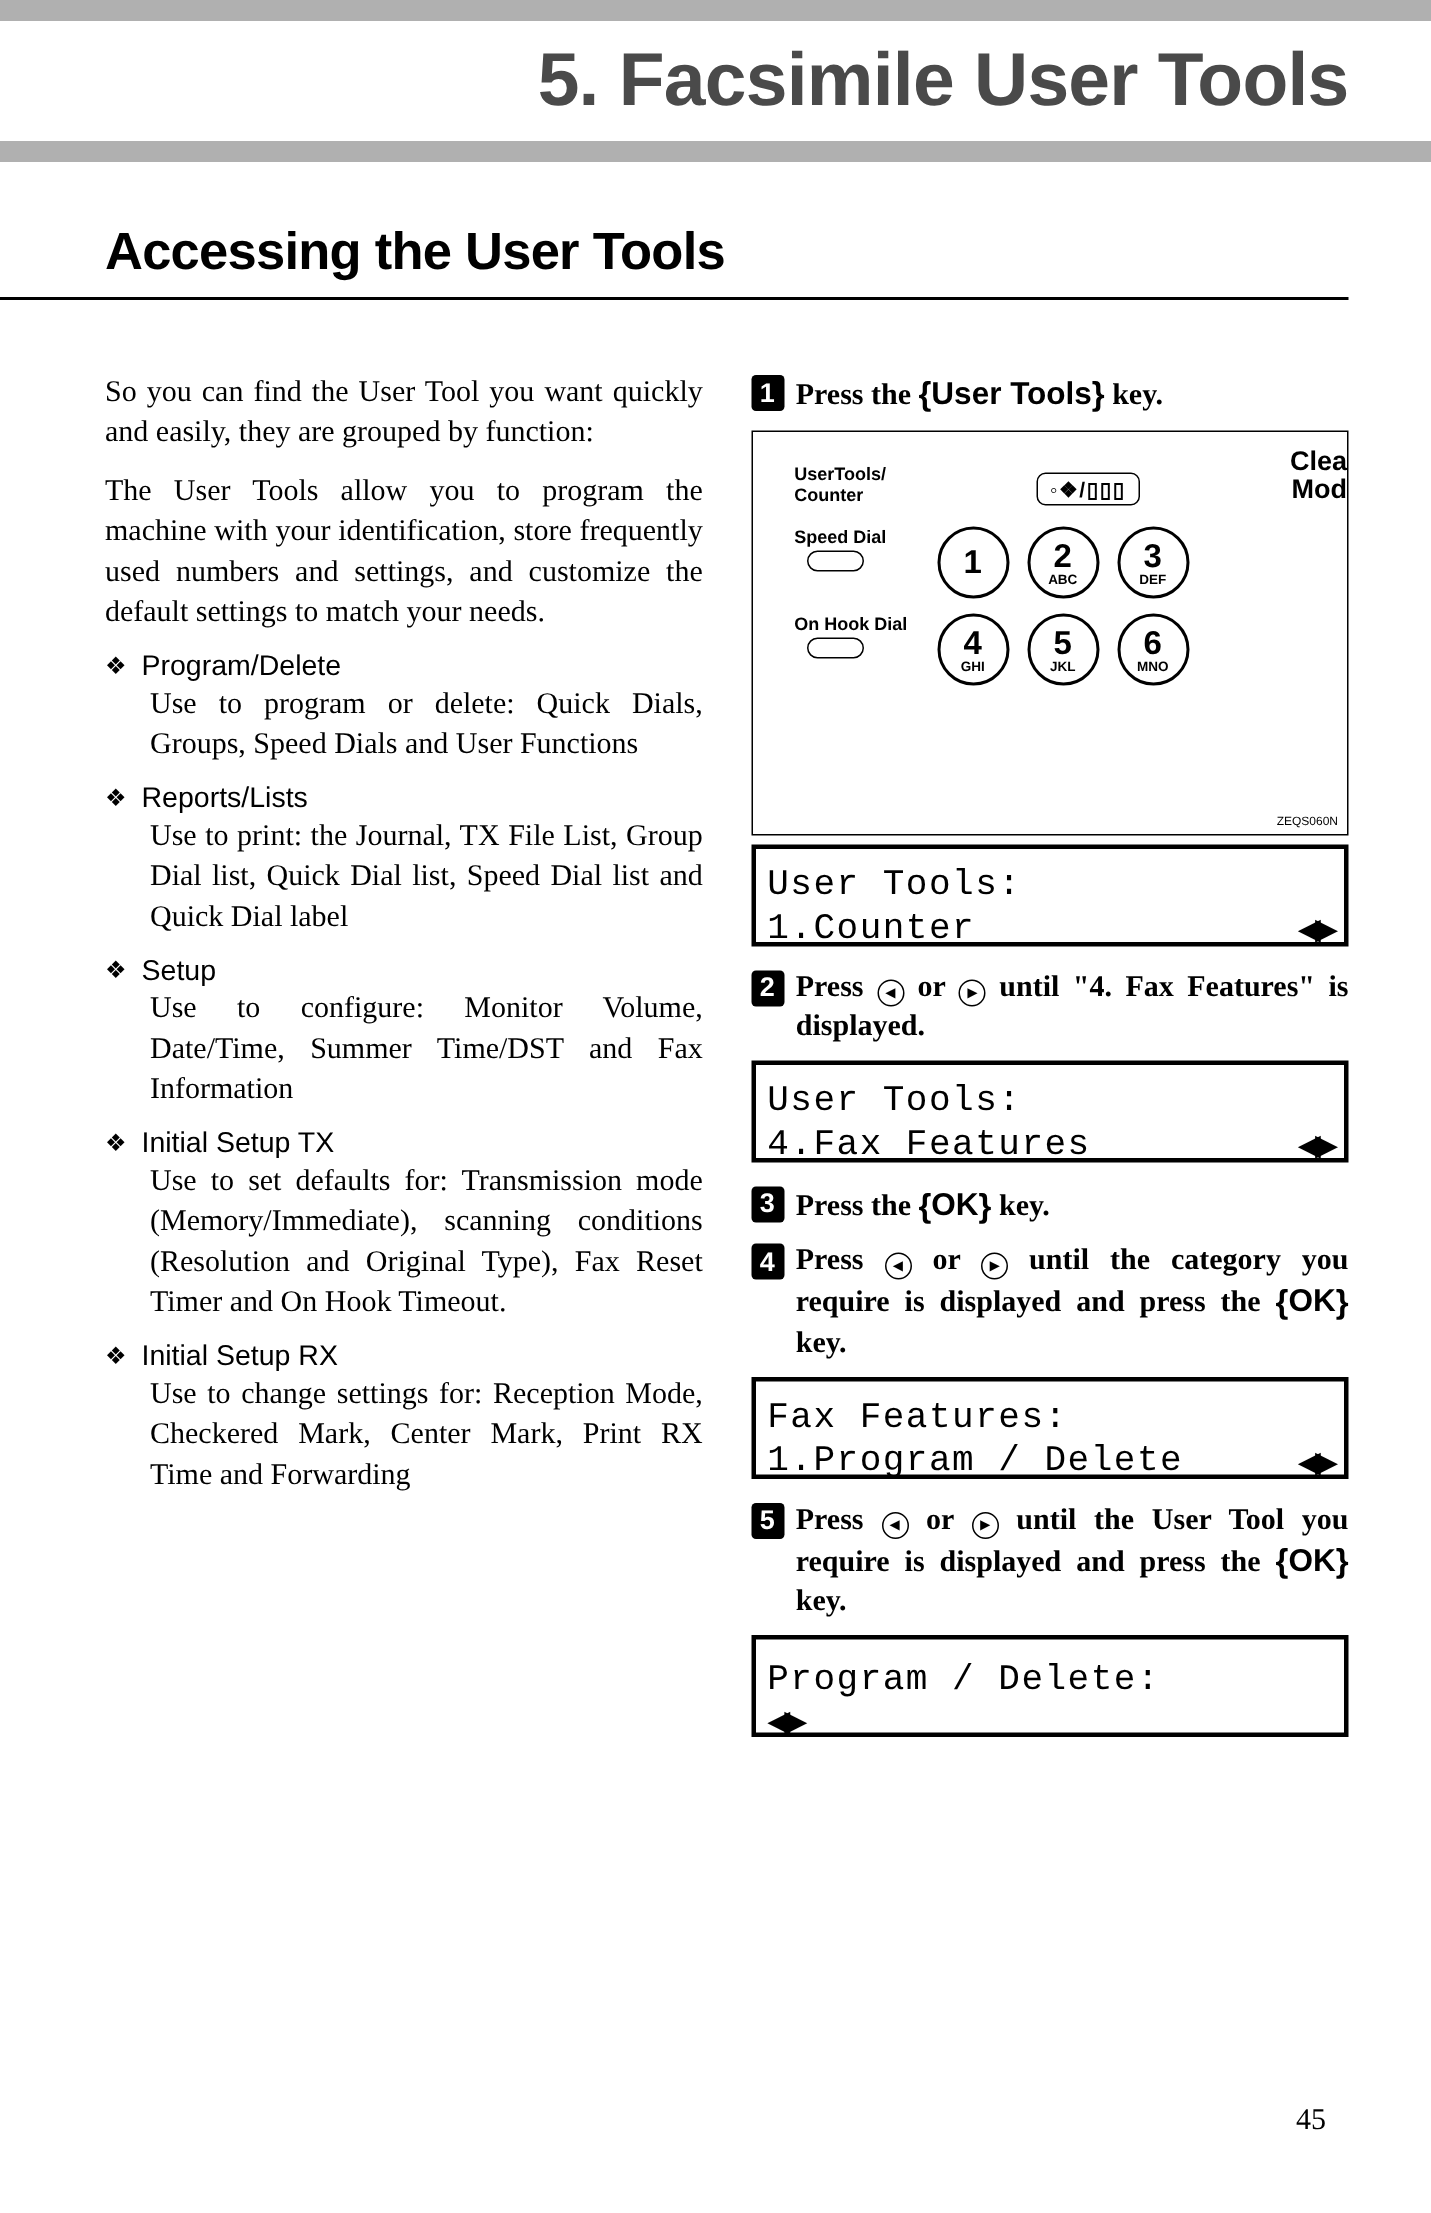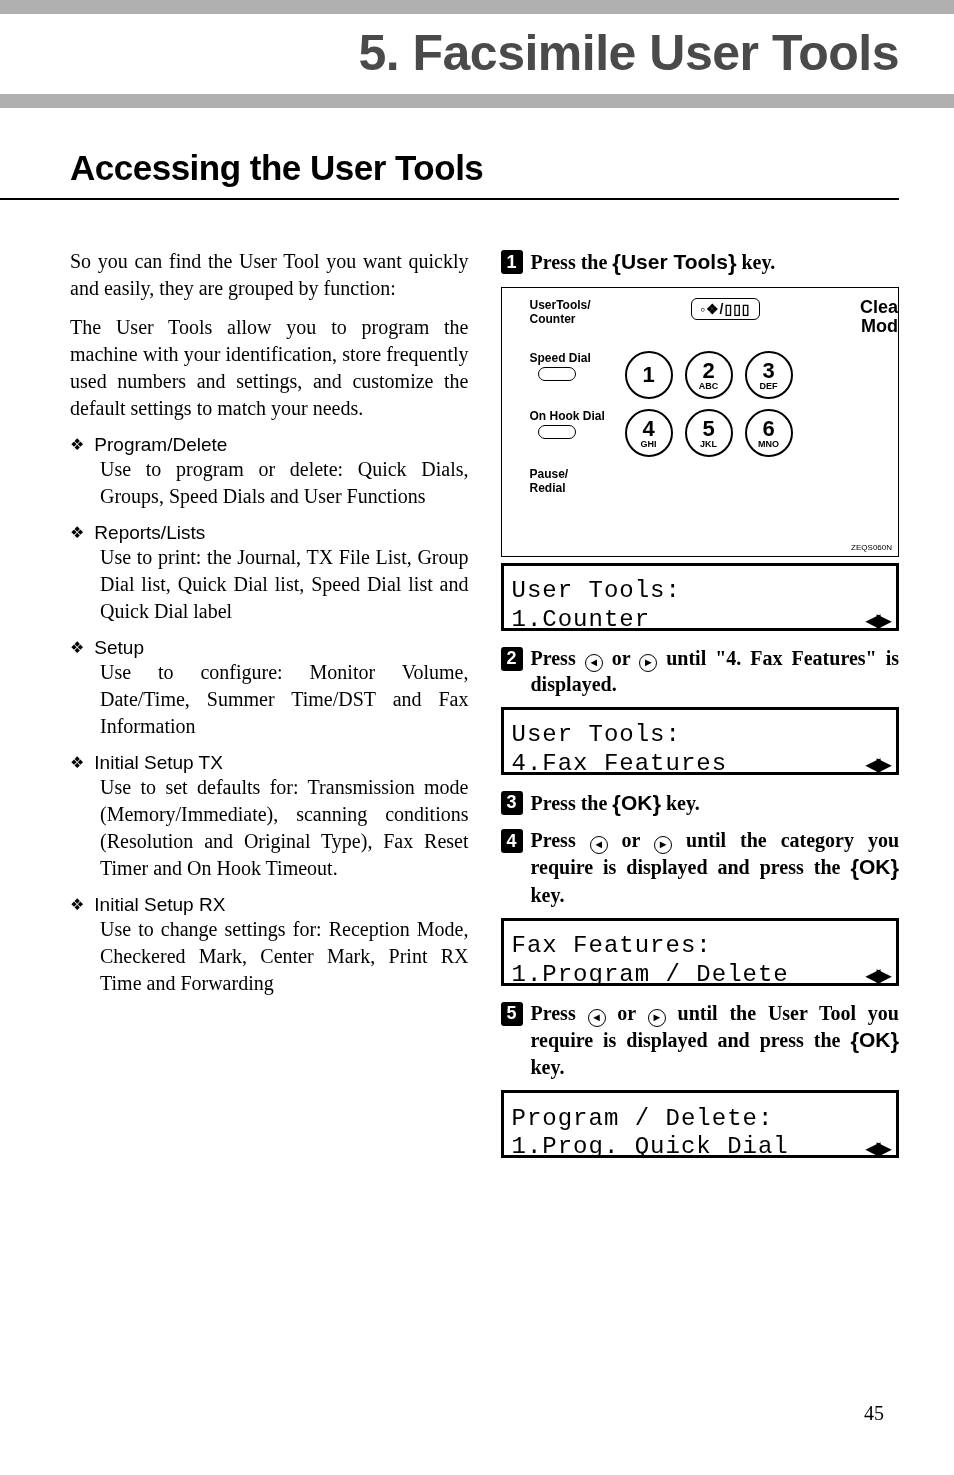--- a/index.html
+++ b/index.html
@@ -137,21 +137,21 @@
     overflow: hidden;
     height: 270px;
   }
   .panel-illust .panel-header {
     display: flex;
     justify-content: space-between;
     padding: 0 0 0 28px;
     font-family: Arial, sans-serif;
     font-size: 12px;
     font-weight: bold;
-    align-items: flex-start;
+    align-items: flex-end;
   }
   .panel-illust .usertools-badge {
     border: 1.5px solid #000;
     border-radius: 6px;
     padding: 2px 8px;
     font-size: 14px;
     letter-spacing: 1px;
   }
   .panel-illust .right-labels {
     text-align: right;
@@ -348,24 +348,20 @@
             <div class="kbtn">
                 <span class="big">5</span>
                 <span class="small">JKL</span>
               </div>
             <div class="kbtn">
                 <span class="big">6</span>
                 <span class="small">MNO</span>
               </div>
           </div>
         </div>
-        <div>
-          <div class="side-label">Pause/</div>
-          <div class="side-label">Redial</div>
-        </div>
       </div>
       <div class="panel-fignum">ZEQS060N</div>
     </div>
 
     <div class="lcd">
       <div>User Tools:</div>
       <div class="lcd-line2">
         <span>1.Counter</span>
         <span class="arrows">◀▶</span>
       </div>
@@ -411,21 +407,20 @@
     <div class="step">
       <div class="step-num">5</div>
       <div class="step-text">
         <span>Press </span><span class="circle-btn">◂</span><span> or </span><span class="circle-btn">▸</span><span> until the User Tool you require is displayed and press the </span><span class="bracket">{</span><span class="key">OK</span><span class="bracket">}</span><span> key.</span>
       </div>
     </div>
 
     <div class="lcd">
       <div>Program / Delete:</div>
       <div class="lcd-line2">
-        <span>1.Prog. Quick Dial</span>
         <span class="arrows">◀▶</span>
       </div>
     </div>
 
   </div>
 </div>
 
 <div class="page-num">45</div>
 
 </body></html>

